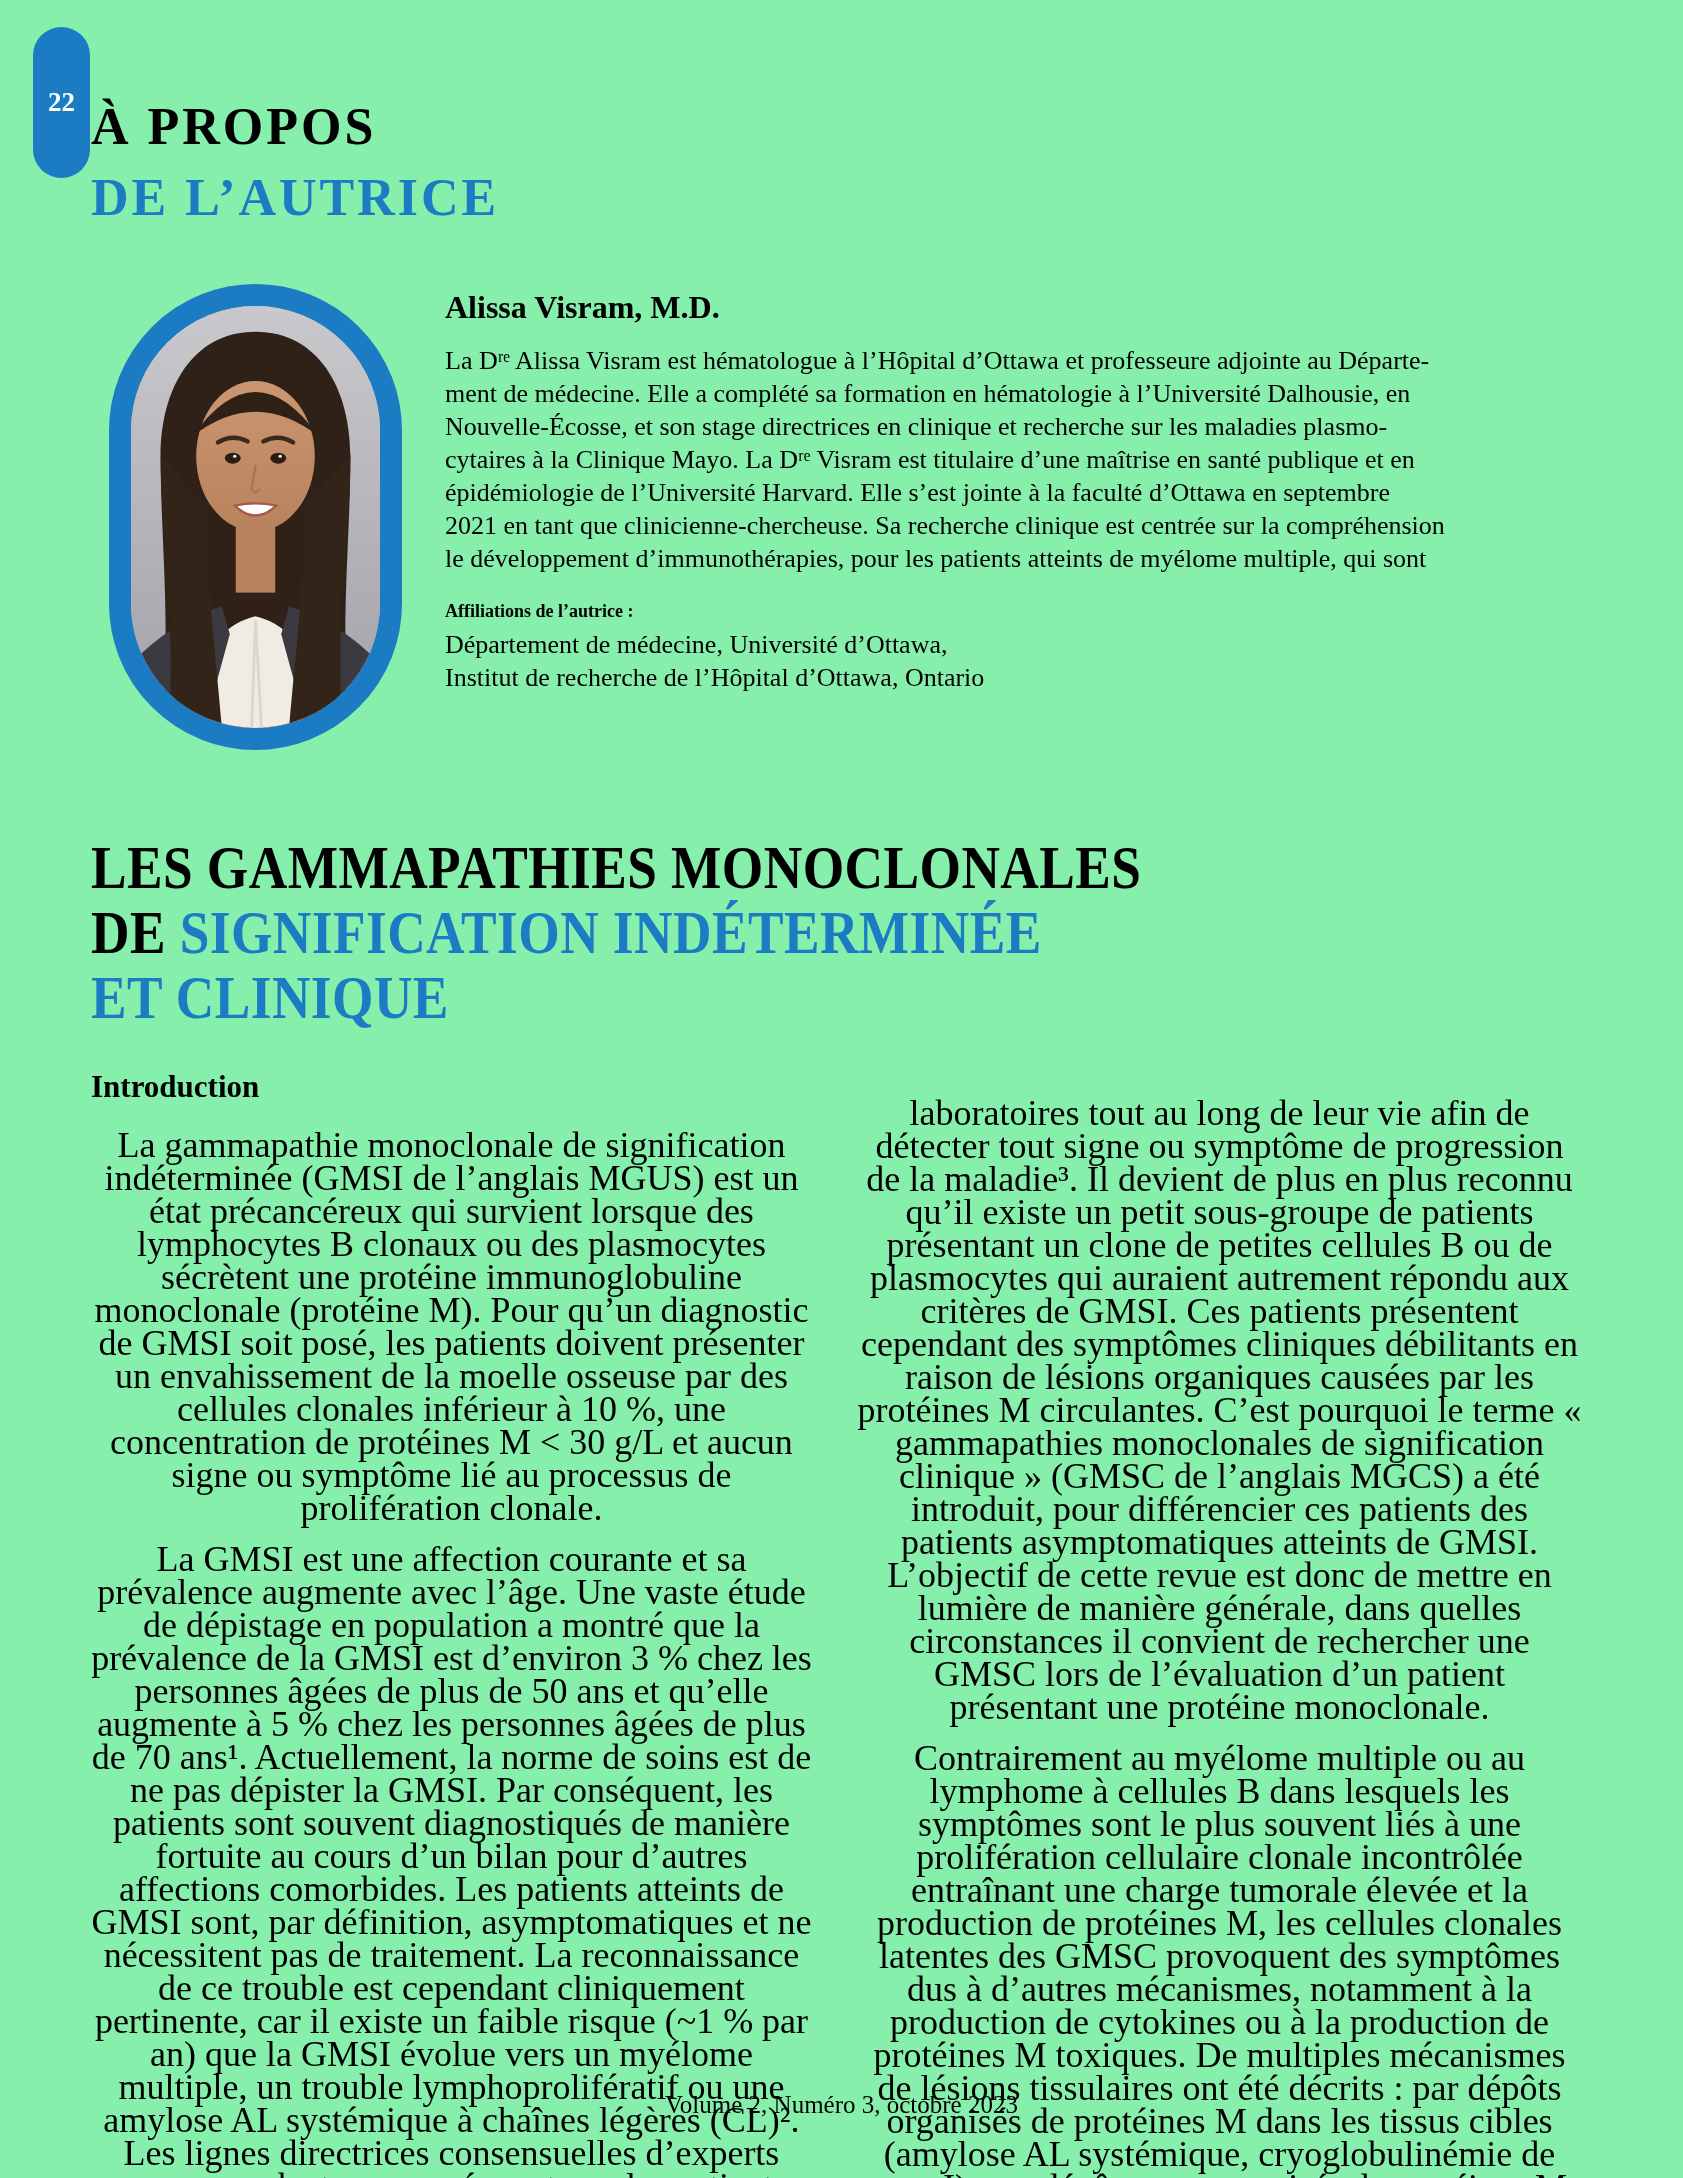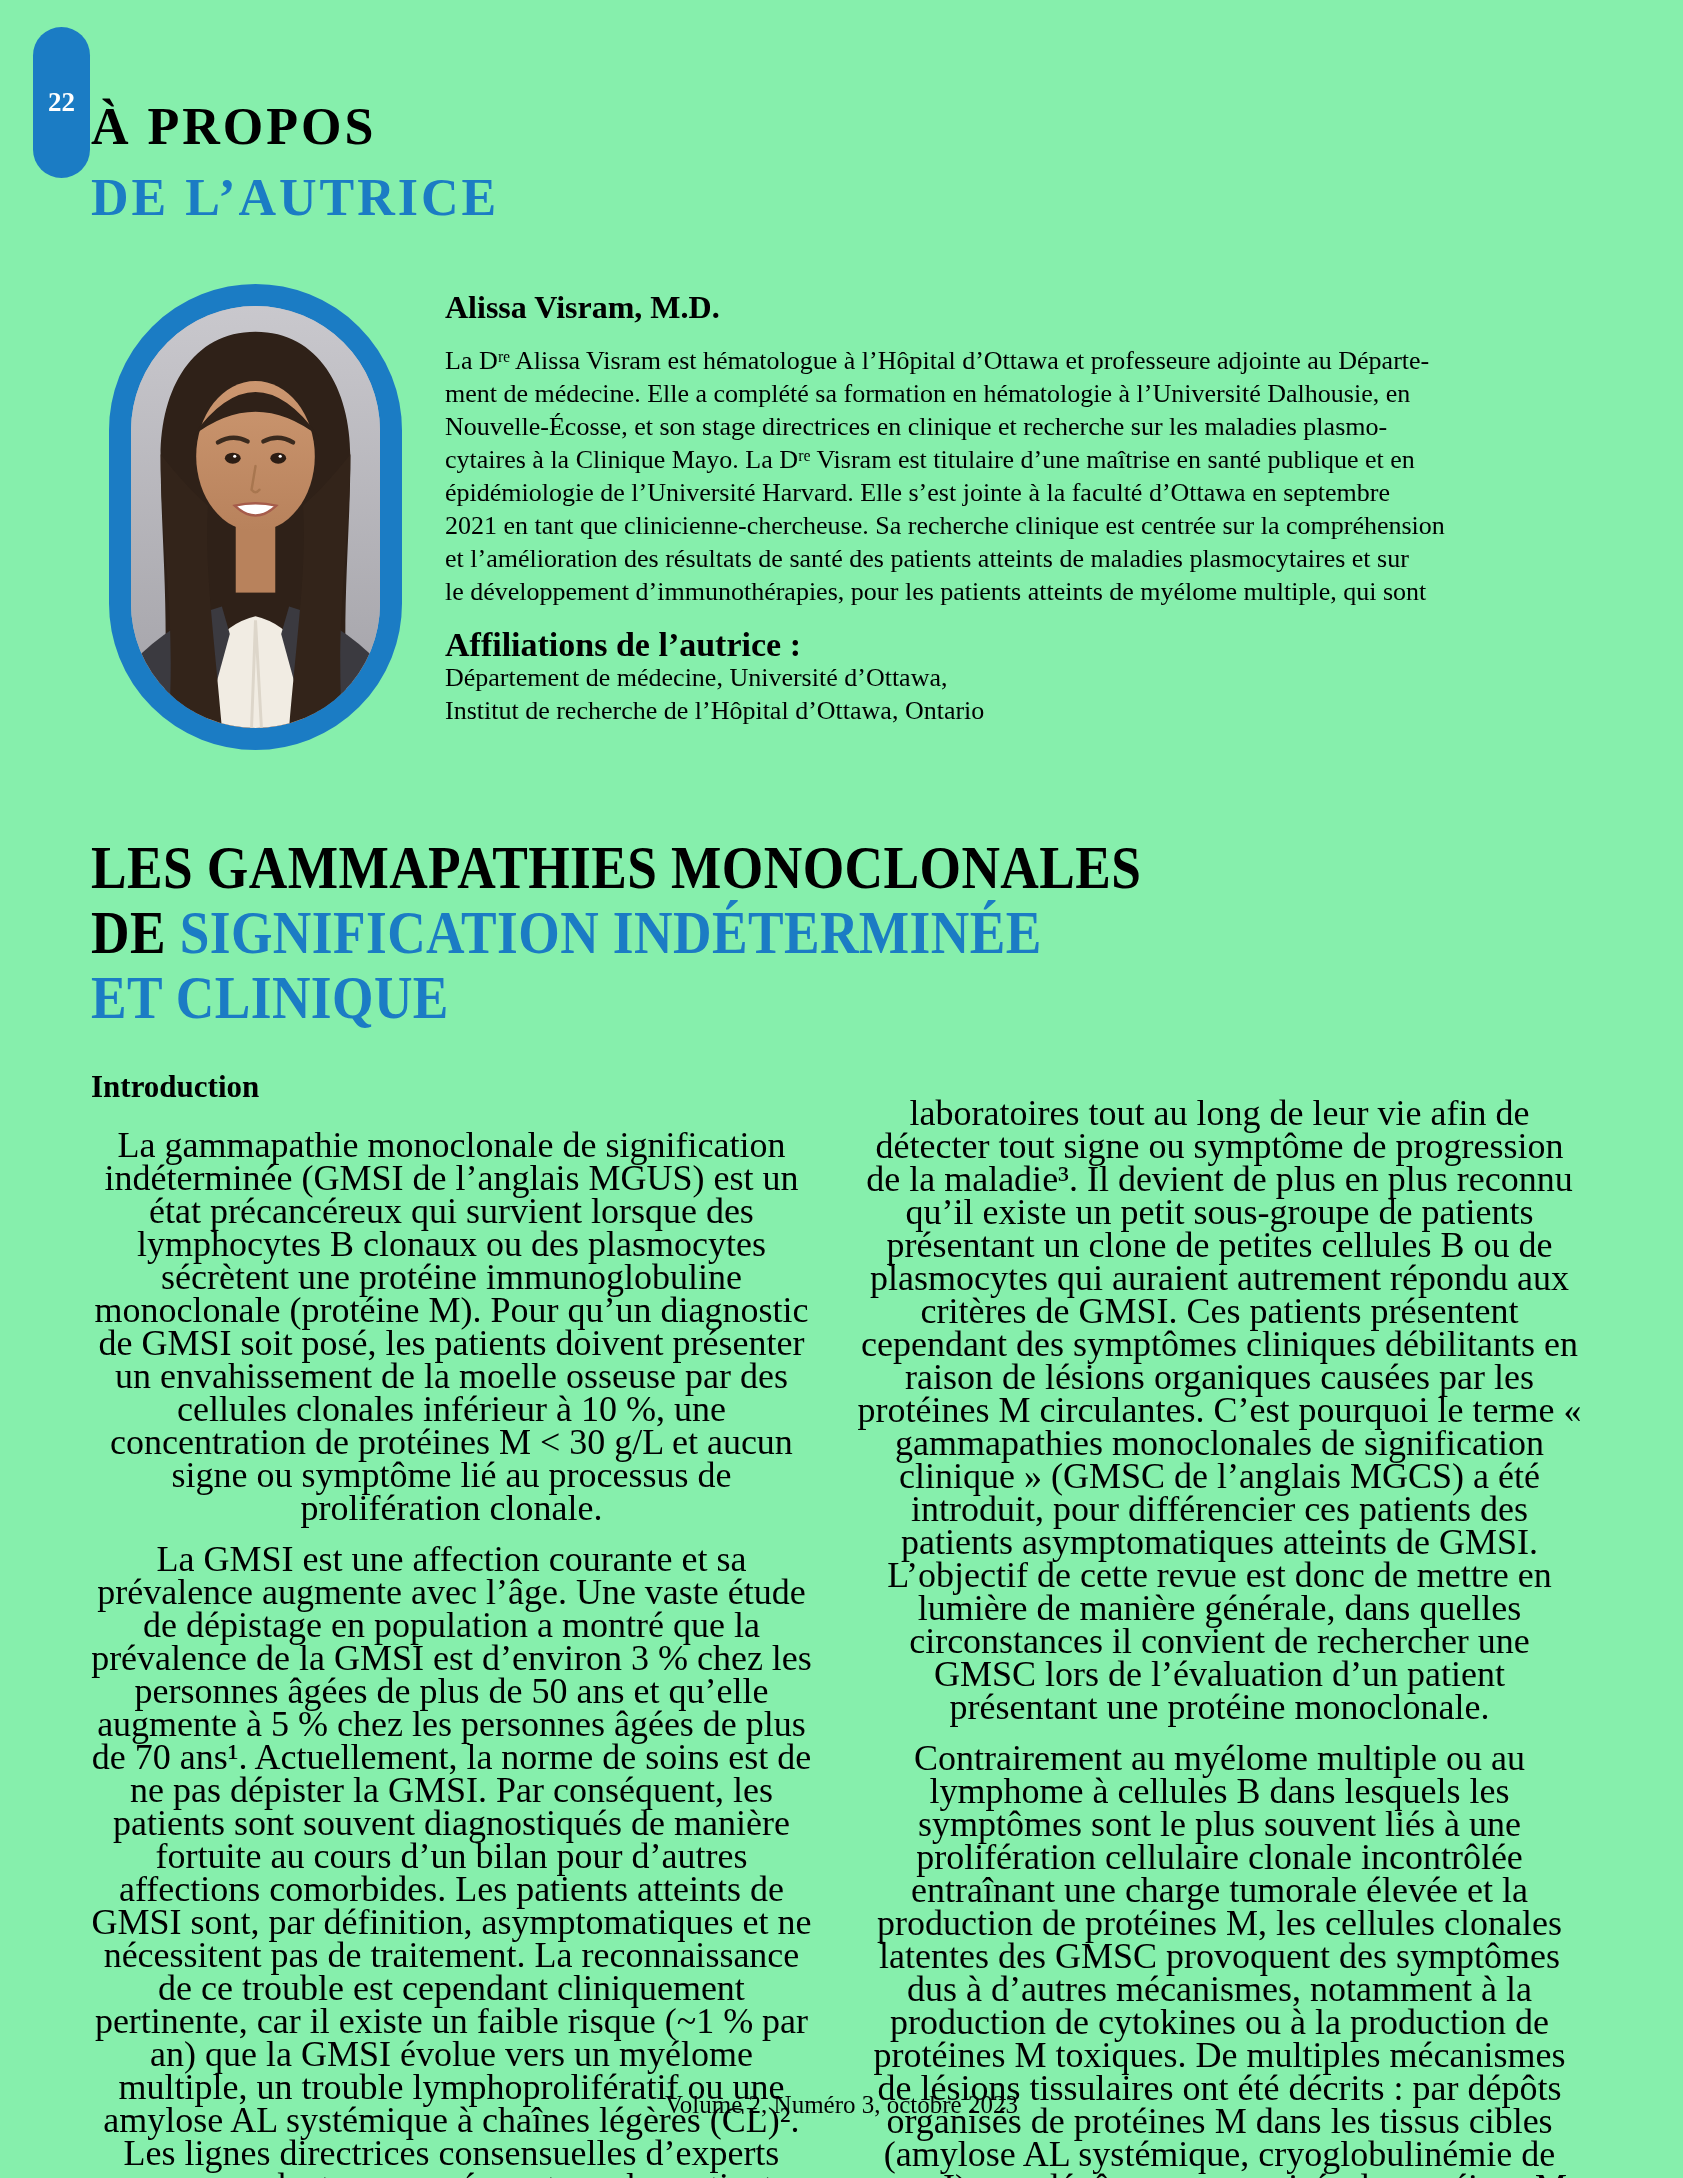--- a/index.html
+++ b/index.html
@@ -65,21 +65,21 @@
     font-size: 32px;
     font-weight: bold;
   }
   .bio-lines div {
     font-size: 26px;
     line-height: 33px;
     white-space: nowrap;
   }
   .aff-heading {
     margin-top: 20px;
-    font-size: 34px;
+    font-size: 18px;
     font-weight: bold;
     line-height: 33px;
   }
   .aff-lines div {
     font-size: 26px;
     line-height: 33px;
     white-space: nowrap;
   }
 
   
@@ -188,21 +188,20 @@
 
   <section class="author-info">
     <h2 class="author-name">Alissa Visram, M.D.</h2>
     <div class="bio-lines">
         <div>La Dʳᵉ Alissa Visram est hématologue à l’Hôpital d’Ottawa et professeure adjointe au Départe-</div>
         <div>ment de médecine. Elle a complété sa formation en hématologie à l’Université Dalhousie, en</div>
         <div>Nouvelle-Écosse, et son stage directrices en clinique et recherche sur les maladies plasmo-</div>
         <div>cytaires à la Clinique Mayo. La Dʳᵉ Visram est titulaire d’une maîtrise en santé publique et en</div>
         <div>épidémiologie de l’Université Harvard. Elle s’est jointe à la faculté d’Ottawa en septembre</div>
         <div>2021 en tant que clinicienne-chercheuse. Sa recherche clinique est centrée sur la compréhension</div>
-        <div>et l’amélioration des résultats de santé des patients atteints de maladies plasmocytaires et sur</div>
         <div>le développement d’immunothérapies, pour les patients atteints de myélome multiple, qui sont</div>
       </div>
     <div class="aff-heading">Affiliations de l’autrice :</div>
     <div class="aff-lines">
         <div>Département de médecine, Université d’Ottawa,</div>
         <div>Institut de recherche de l’Hôpital d’Ottawa, Ontario</div>
       </div>
   </section>
 
   <section class="article-title">

